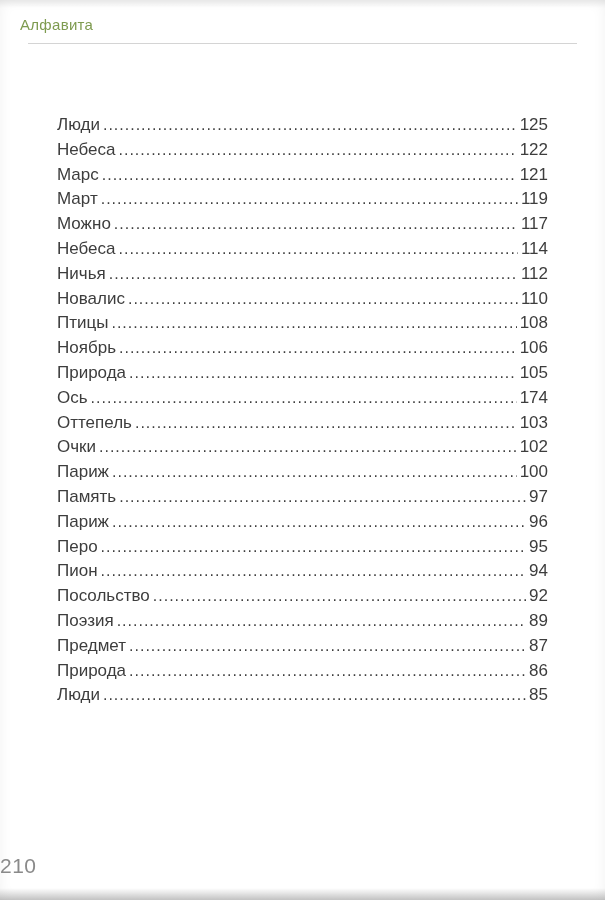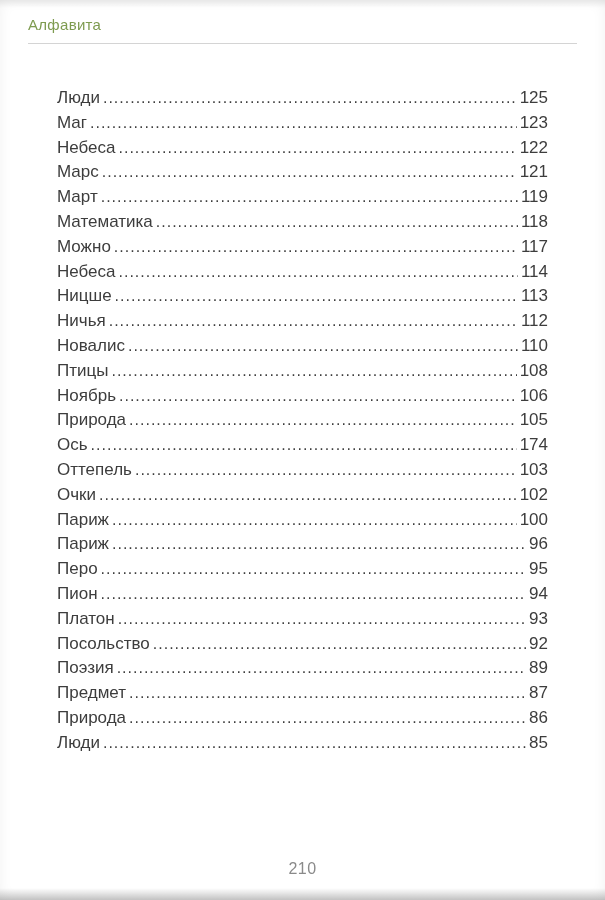--- a/index.html
+++ b/index.html
@@ -29,36 +29,36 @@
   .page::after {
     content: "";
     position: absolute;
     bottom: 0; left: 0; right: 0;
     height: 12px;
     background: linear-gradient(to top, rgba(0,0,0,0.22), rgba(0,0,0,0));
     pointer-events: none;
   }
 
   .running-header {
-    padding: 16px 28px 0 28px;
+    padding: 16px 28px 0 20px;
   }
   .running-header .title {
     color: #7e9b50;
     font-size: 15px;
     letter-spacing: 0.3px;
   }
   .header-rule {
     margin: 9px 28px 0 28px;
     border: none;
     border-top: 1px solid #d4d4d4;
     height: 0;
   }
 
   .toc {
-    margin-top: 42px;
+    margin-top: 69px;
     padding: 0 57px 0 57px;
   }
   .toc-row {
     display: flex;
     align-items: baseline;
     font-size: 17px;
     line-height: 24.8px;
     color: #3d3d3d;
   }
   .toc-row .term {
@@ -79,23 +79,23 @@
   .toc-row .pagenum {
     white-space: nowrap;
     padding-left: 3px;
   }
 
   .footer {
     position: absolute;
     left: 0;
     right: 0;
     bottom: 22px;
-    text-align: center;
+    text-align: left;
     color: #8a8a8a;
-    font-size: 16px;
+    font-size: 21px;
     letter-spacing: 0.5px;
   }
 </style>
 </head>
 <body>
 
 <div class="page">
 
   <div class="running-header">
     <span class="title">Алфавита</span>
@@ -104,60 +104,45 @@
   <hr class="header-rule">
 
   <div class="toc">
 
   <div class="toc-row">
         <span class="term">Люди</span>
         <span class="leader"></span>
         <span class="pagenum">125</span>
       </div>
       <div class="toc-row">
-        <span class="term">Маг</span>
-        <span class="leader"></span>
-        <span class="pagenum">123</span>
-      </div>
-      <div class="toc-row">
         <span class="term">Небеса</span>
         <span class="leader"></span>
         <span class="pagenum">122</span>
       </div>
       <div class="toc-row">
         <span class="term">Марс</span>
         <span class="leader"></span>
         <span class="pagenum">121</span>
       </div>
       <div class="toc-row">
         <span class="term">Март</span>
         <span class="leader"></span>
         <span class="pagenum">119</span>
       </div>
       <div class="toc-row">
-        <span class="term">Математика</span>
-        <span class="leader"></span>
-        <span class="pagenum">118</span>
-      </div>
-      <div class="toc-row">
         <span class="term">Можно</span>
         <span class="leader"></span>
         <span class="pagenum">117</span>
       </div>
       <div class="toc-row">
         <span class="term">Небеса</span>
         <span class="leader"></span>
         <span class="pagenum">114</span>
       </div>
       <div class="toc-row">
-        <span class="term">Ницше</span>
-        <span class="leader"></span>
-        <span class="pagenum">113</span>
-      </div>
-      <div class="toc-row">
         <span class="term">Ничья</span>
         <span class="leader"></span>
         <span class="pagenum">112</span>
       </div>
       <div class="toc-row">
         <span class="term">Новалис</span>
         <span class="leader"></span>
         <span class="pagenum">110</span>
       </div>
       <div class="toc-row">
@@ -189,40 +174,40 @@
         <span class="term">Очки</span>
         <span class="leader"></span>
         <span class="pagenum">102</span>
       </div>
       <div class="toc-row">
         <span class="term">Париж</span>
         <span class="leader"></span>
         <span class="pagenum">100</span>
       </div>
       <div class="toc-row">
+        <span class="term">Память</span>
+        <span class="leader"></span>
+        <span class="pagenum">97</span>
+      </div>
+      <div class="toc-row">
         <span class="term">Париж</span>
         <span class="leader"></span>
         <span class="pagenum">96</span>
       </div>
       <div class="toc-row">
         <span class="term">Перо</span>
         <span class="leader"></span>
         <span class="pagenum">95</span>
       </div>
       <div class="toc-row">
         <span class="term">Пион</span>
         <span class="leader"></span>
         <span class="pagenum">94</span>
       </div>
       <div class="toc-row">
-        <span class="term">Платон</span>
-        <span class="leader"></span>
-        <span class="pagenum">93</span>
-      </div>
-      <div class="toc-row">
         <span class="term">Посольство</span>
         <span class="leader"></span>
         <span class="pagenum">92</span>
       </div>
       <div class="toc-row">
         <span class="term">Поэзия</span>
         <span class="leader"></span>
         <span class="pagenum">89</span>
       </div>
       <div class="toc-row">

